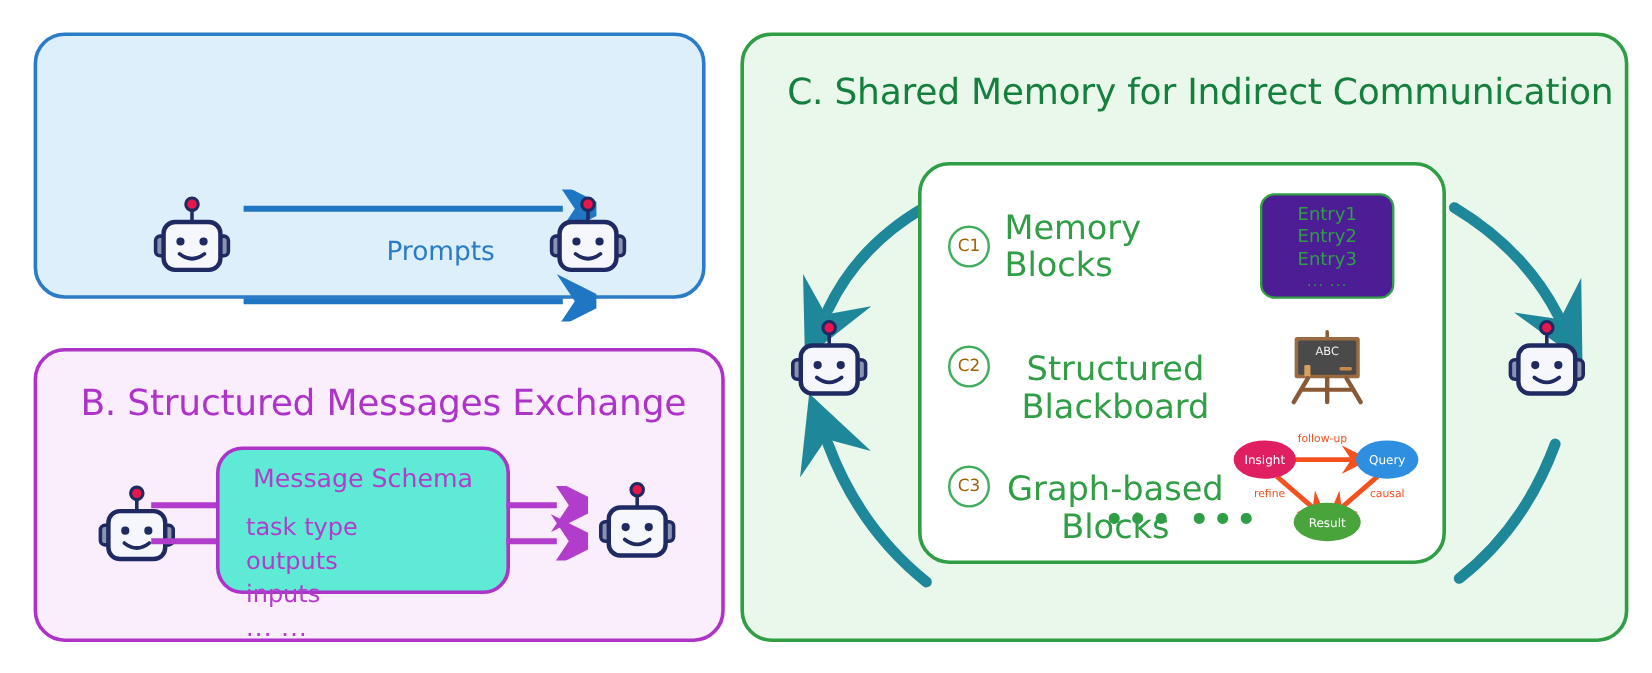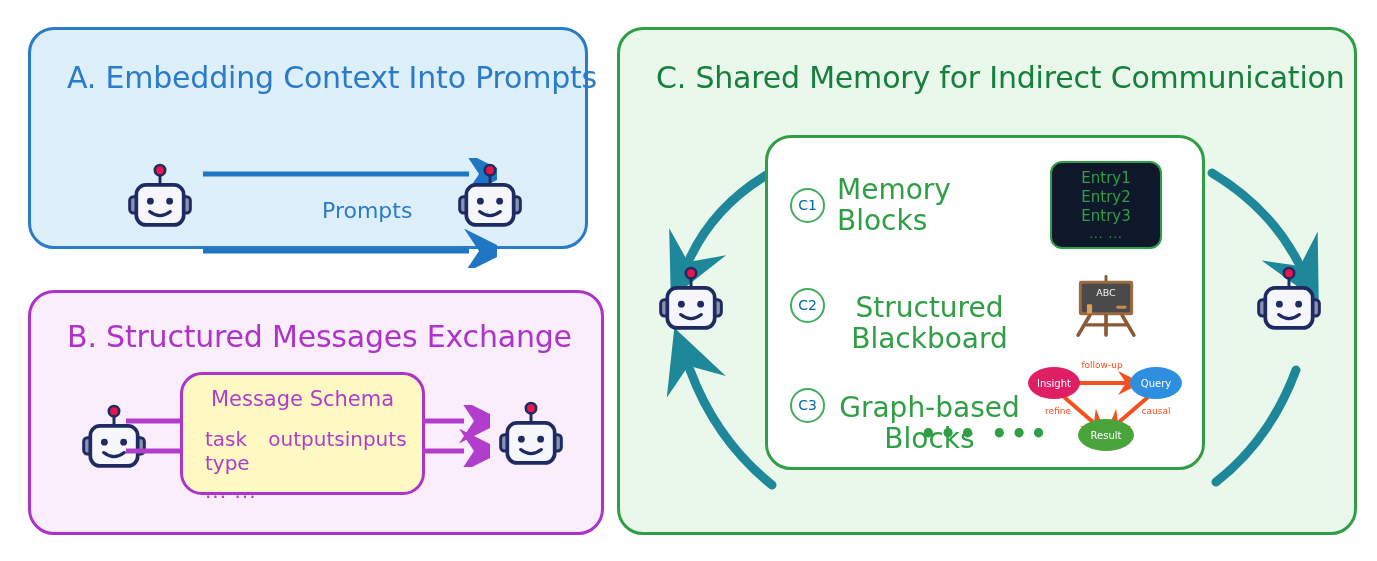--- a/index.html
+++ b/index.html
@@ -75,34 +75,34 @@
   }
 
   
   .schema-box {
     position: absolute;
     left: 180px; top: 372px;
     width: 245px; height: 123px;
     box-sizing: border-box;
     border: 3px solid #ae33c9;
     border-radius: 22px;
-    background: #fef9c3;
+    background: #5eead4;
   }
   .schema-title {
     position: absolute;
     top: 12px; left: 0; right: 0;
     text-align: center;
     font-size: 21px;
     color: #b23ccc;
   }
   .schema-grid {
     position: absolute;
     top: 52px; left: 22px; right: 14px;
     display: grid;
-    grid-template-columns: 1fr 1fr 1fr;
+    grid-template-columns: 1fr;
     row-gap: 4px;
     font-size: 20px;
     color: #b23ccc;
   }
   .schema-grid .dots { font-size: 20px; letter-spacing: 1px; }
 
   .b-lines-left {
     position: absolute;
     left: 124px; top: 405px;
     width: 62px; height: 62px;
@@ -133,21 +133,21 @@
   }
   #c-row-1 { top: 22px;  height: 90px; }
   #c-row-2 { top: 122px; height: 90px; }
   #c-row-3 { top: 222px; height: 90px; }
 
   .c-badge {
     flex: 0 0 auto;
     width: 31px; height: 31px;
     border: 2px solid #3fae5c;
     border-radius: 50%;
-    color: #0369a1;
+    color: #a16207;
     font-size: 14px;
     display: flex;
     align-items: center;
     justify-content: center;
     margin-right: 12px;
   }
   .c-label {
     flex: 0 0 auto;
     width: 185px;
     font-size: 28px;
@@ -163,21 +163,21 @@
     height: 100%;
     position: relative;
   }
 
   
   .entries-box {
     box-sizing: border-box;
     width: 112px;
     border: 2px solid #2f9e44;
     border-radius: 12px;
-    background: #0f172a;
+    background: #4c1d95;
     padding: 6px 0 5px;
     text-align: center;
     color: #2f9e44;
     font-size: 15px;
     line-height: 1.28;
   }
   .entries-box .dots { font-size: 12px; letter-spacing: 1px; }
 
   
   .blackboard { width: 74px; height: 66px; }
@@ -205,21 +205,20 @@
     width: 740px; height: 508px;
     pointer-events: none;
   }
 </style>
 </head>
 <body>
 
 <div class="canvas">
 
   <div class="panel" id="panel-a">
-    <div class="panel-title" id="title-a">A. Embedding Context Into Prompts</div>
 
     <div class="robot" style="left:92px; top:132px;">
       <svg viewBox="0 0 100 100">
         <line x1="50" y1="30" x2="50" y2="14" stroke="#1f2a63" stroke-width="4"></line>
         <circle cx="50" cy="11" r="7" fill="#e8174b" stroke="#1f2a63" stroke-width="3.5"></circle>
         <rect x="9" y="47" width="14" height="22" rx="5" fill="#8a93b0" stroke="#1f2a63" stroke-width="4"></rect>
         <rect x="77" y="47" width="14" height="22" rx="5" fill="#8a93b0" stroke="#1f2a63" stroke-width="4"></rect>
         <rect x="18" y="31" width="64" height="54" rx="13" fill="#f5f7fd" stroke="#1f2a63" stroke-width="5"></rect>
         <circle cx="37" cy="53" r="4.6" fill="#1f2a63"></circle>
         <circle cx="63" cy="53" r="4.6" fill="#1f2a63"></circle>

